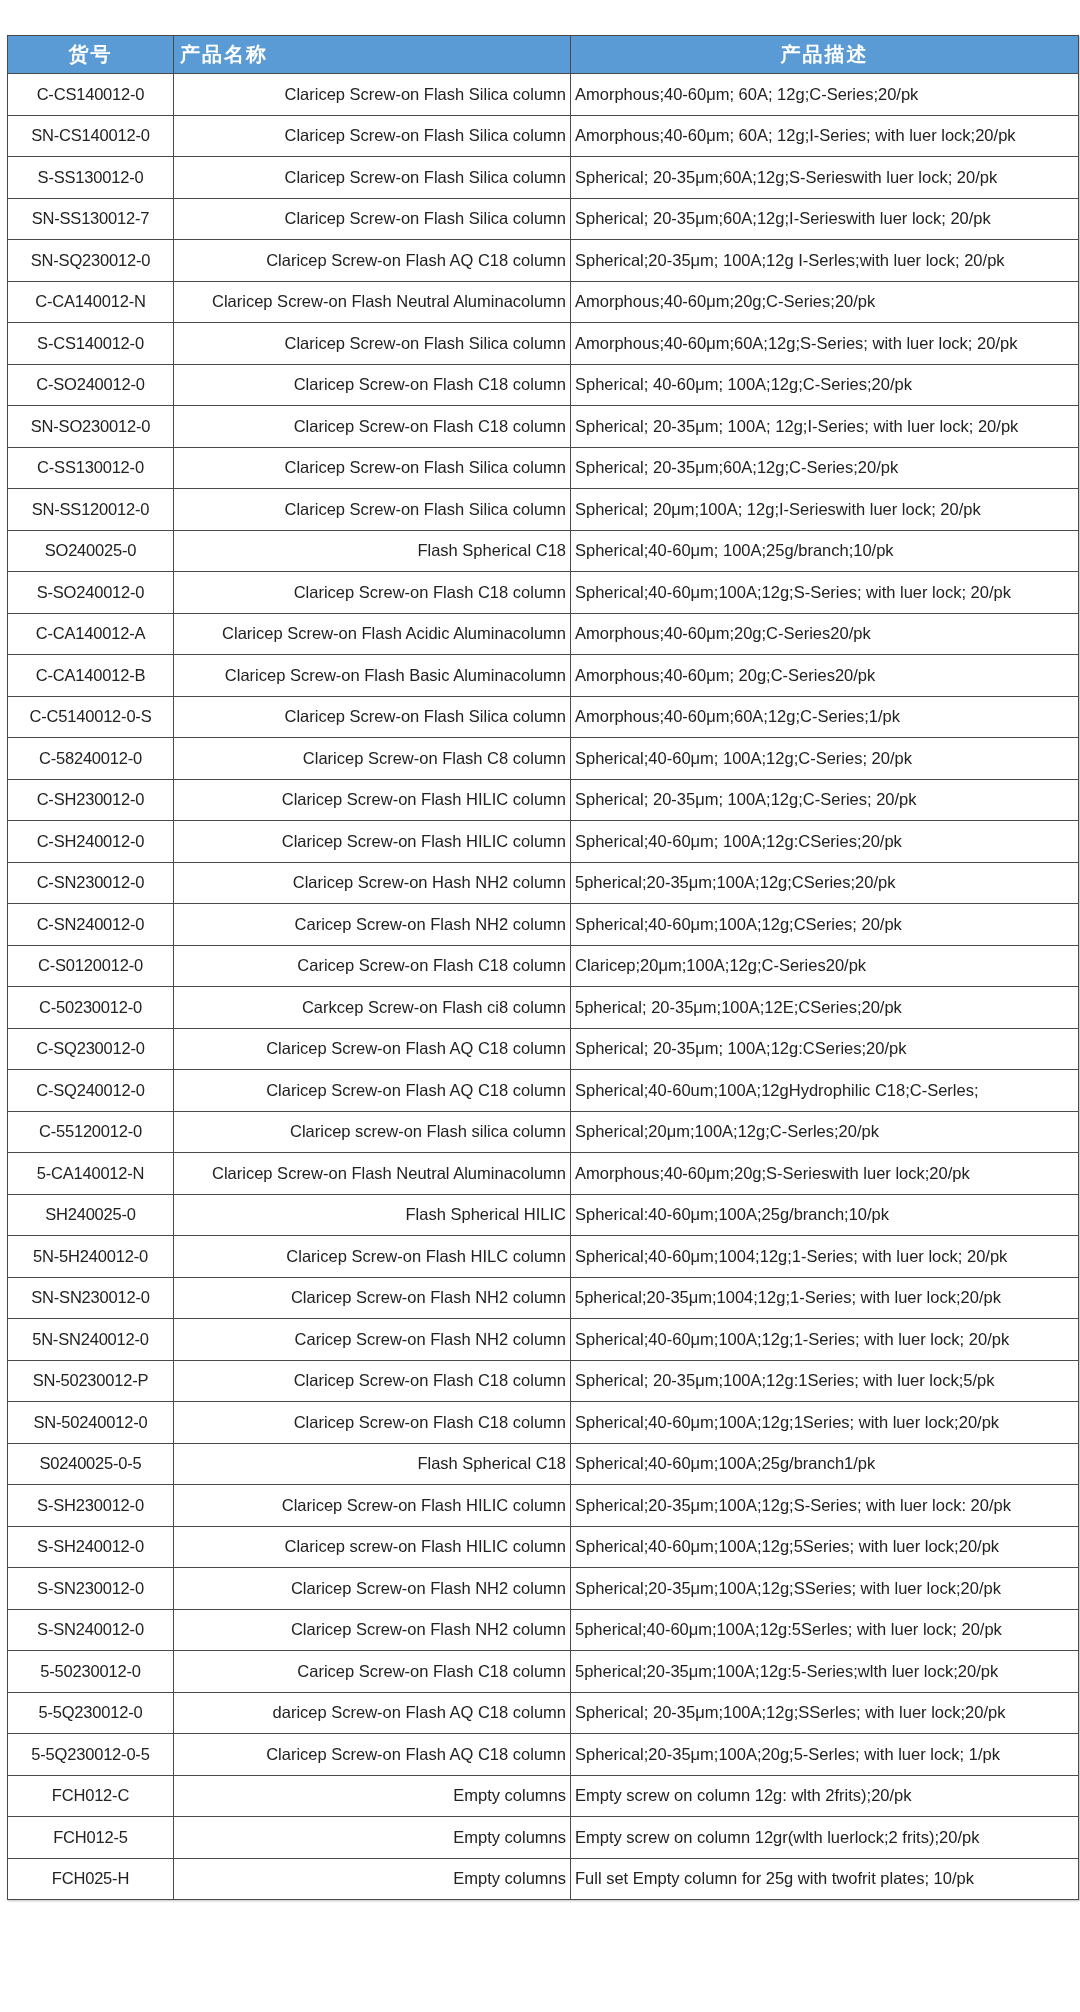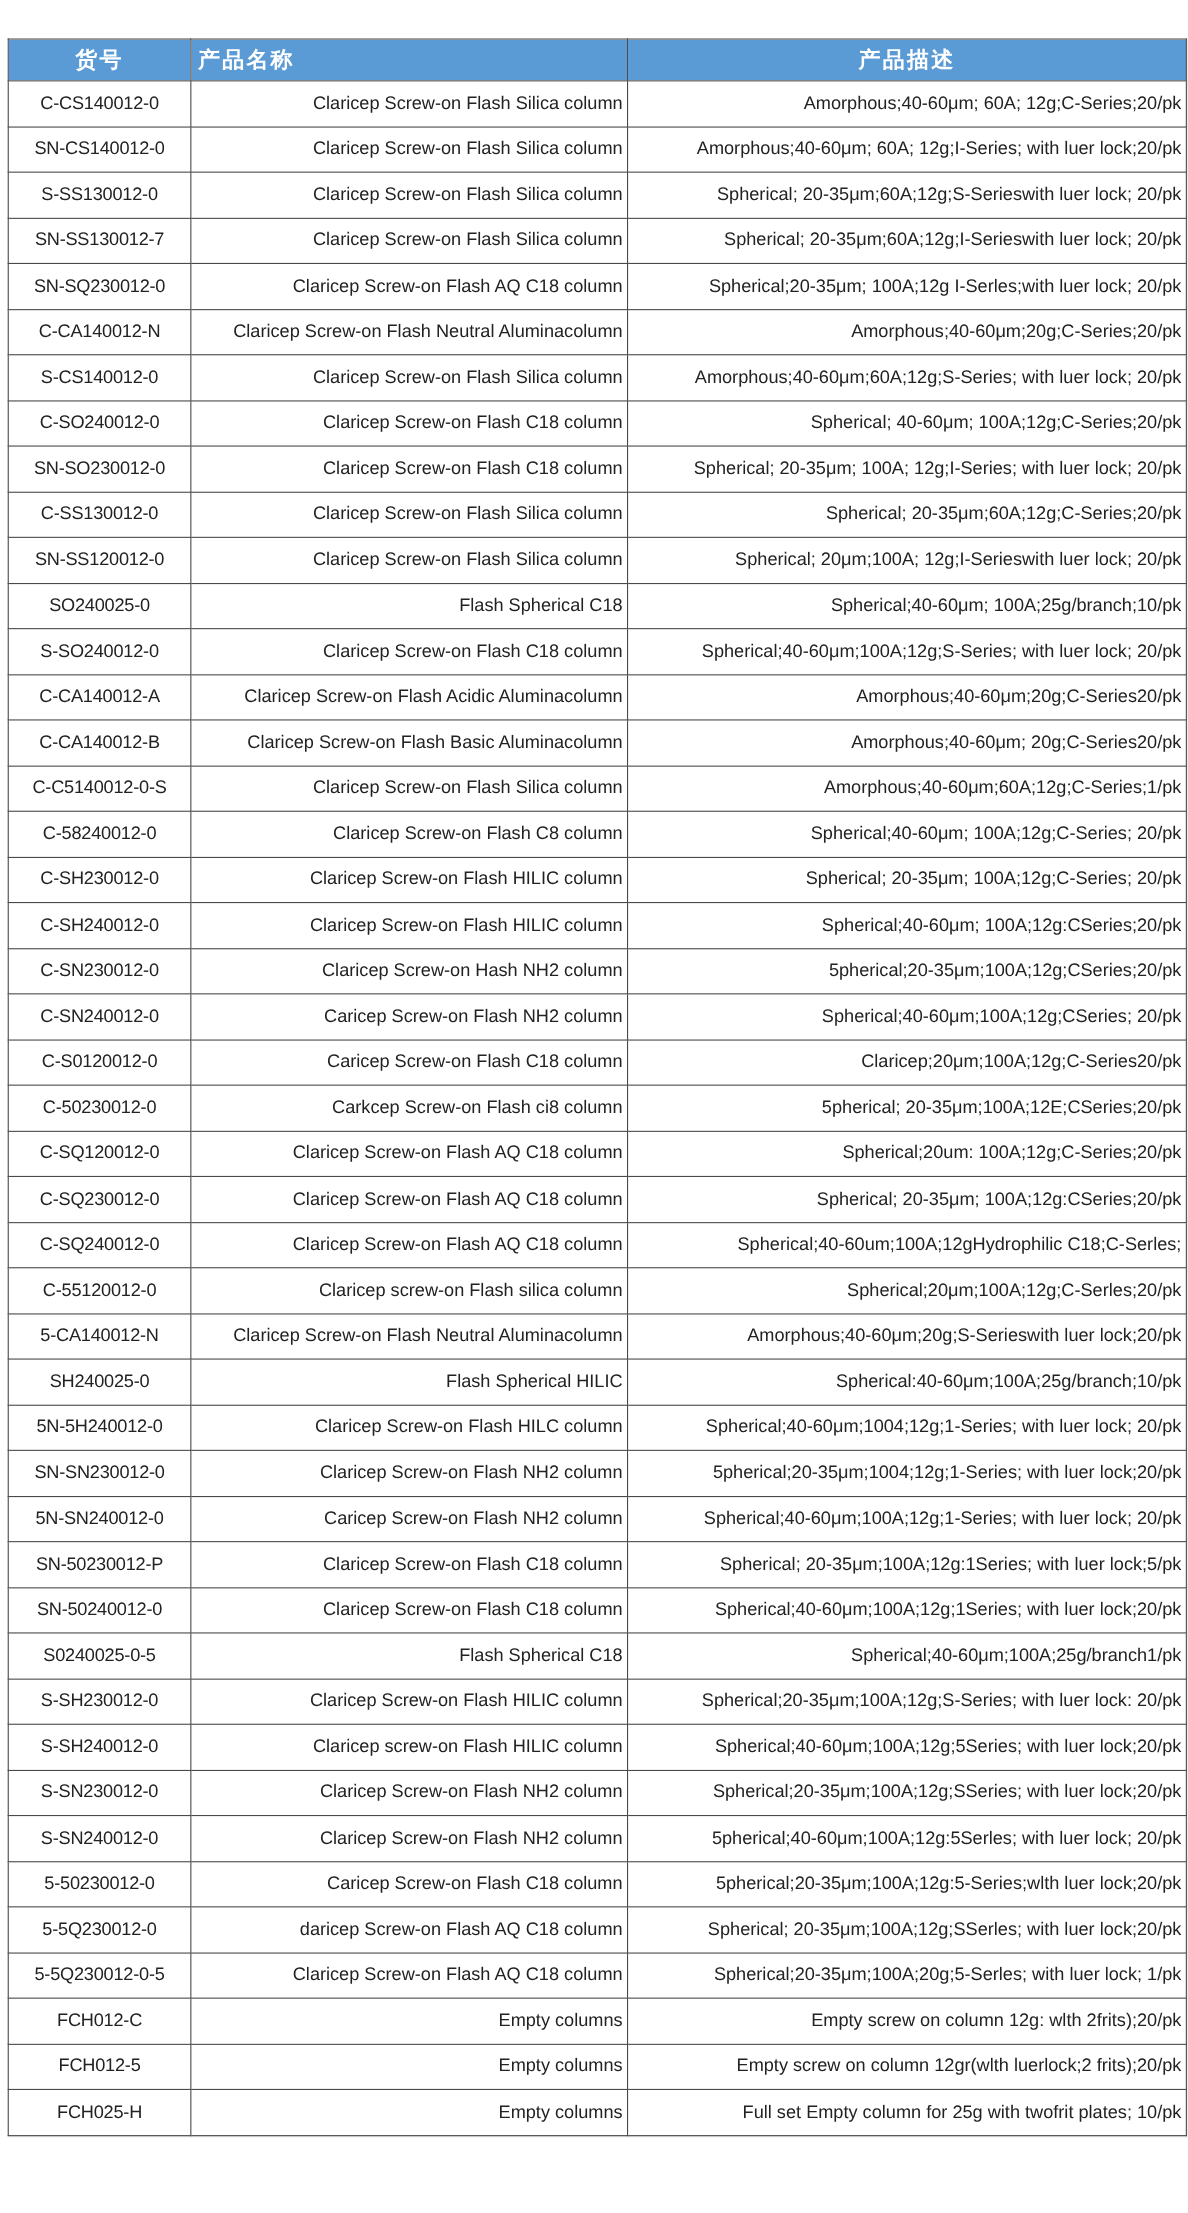--- a/index.html
+++ b/index.html
@@ -6,21 +6,21 @@
   body { width: 1080px; height: 2012px; position: relative; overflow: hidden;
          font-family: "Liberation Sans", "DejaVu Sans", sans-serif; color: #222; }
   .tbl { position: absolute; left: 7px; top: 7px; width: 1066px; border-collapse: collapse;
          table-layout: fixed; box-shadow: 1px 1px 2px rgba(0,0,0,0.25); margin-top: 28px; }
   .tbl th, .tbl td { border: 1.5px solid #4a4a4a; padding: 0 4px; white-space: nowrap; overflow: hidden; }
   .tbl th { background: #5b9bd5; color: #ffffff; font-weight: bold; font-size: 20px; height: 37px;
             letter-spacing: 2px; }
   .tbl td { font-size: 16.5px; height: 40.5px; }
   .c1 { width: 157px; text-align: center; }
   .c2 { width: 386px; text-align: right; }
-  .c3 { width: 499px; text-align: right; }
+  .c3 { width: 499px; text-align: left; }
   th.c2 { text-align: left; padding-left: 6px; }
   th.c3 { text-align: center; }
   td.c1 { letter-spacing: -0.2px; }
 </style>
 </head>
 <body>
 
 <table class="tbl">
   <thead>
     <tr>
@@ -139,25 +139,20 @@
         <td class="c1">C-S0120012-0</td>
         <td class="c2">Caricep Screw-on Flash C18 column</td>
         <td class="c3">Claricep;20μm;100A;12g;C-Series20/pk</td>
       </tr>
       <tr>
         <td class="c1">C-50230012-0</td>
         <td class="c2">Carkcep Screw-on Flash ci8 column</td>
         <td class="c3">5pherical;  20-35μm;100A;12E;CSeries;20/pk</td>
       </tr>
       <tr>
-        <td class="c1">C-SQ120012-0</td>
-        <td class="c2">Claricep Screw-on Flash AQ C18 column</td>
-        <td class="c3">Spherical;20um: 100A;12g;C-Series;20/pk</td>
-      </tr>
-      <tr>
         <td class="c1">C-SQ230012-0</td>
         <td class="c2">Claricep Screw-on Flash AQ C18 column</td>
         <td class="c3">Spherical; 20-35μm; 100A;12g:CSeries;20/pk</td>
       </tr>
       <tr>
         <td class="c1">C-SQ240012-0</td>
         <td class="c2">Claricep Screw-on Flash AQ C18 column</td>
         <td class="c3">Spherical;40-60um;100A;12gHydrophilic C18;C-Serles;</td>
       </tr>
       <tr>

